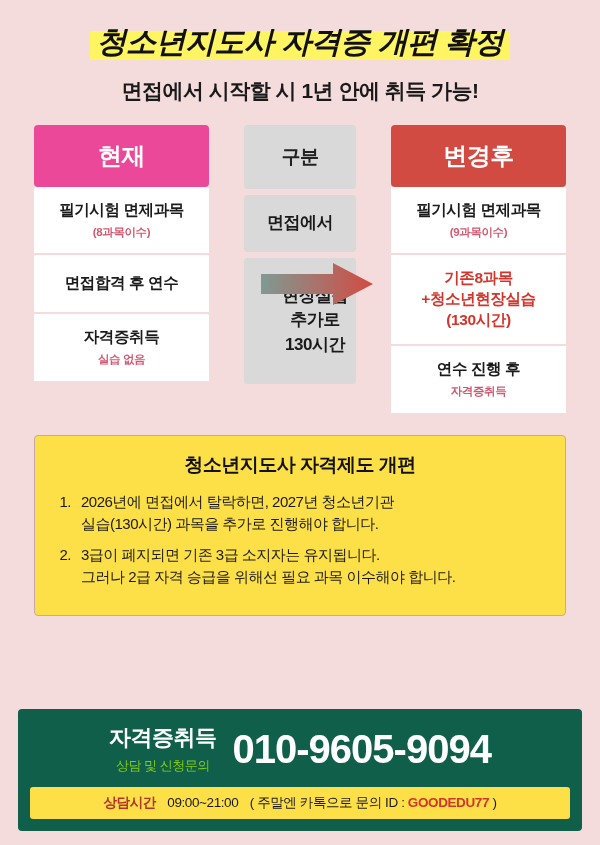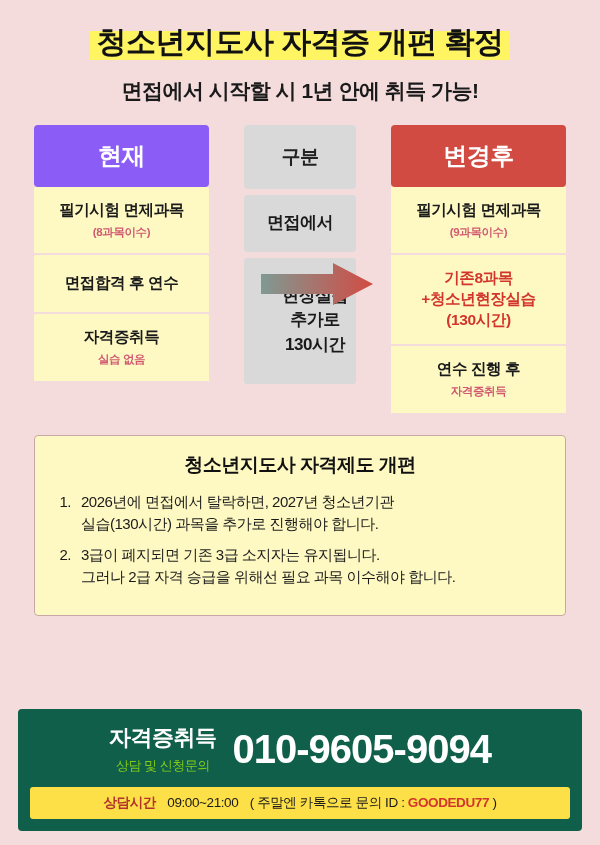--- a/index.html
+++ b/index.html
@@ -29,20 +29,21 @@
     text-align: center;
   }
   .title-main {
     display: inline-block;
     font-size: 30px;
     font-weight: bold;
     color: #111;
     background: linear-gradient(to bottom, rgba(255,255,255,0) 22%, #fff462 22%, #fff462 92%, rgba(255,255,255,0) 92%);
     padding: 0 6px;
     letter-spacing: -0.5px;
+    font-style: italic;
   }
   .title-sub {
     margin-top: 13px;
     font-size: 23px;
     font-weight: bold;
     color: #1a1a1a;
     letter-spacing: -0.5px;
   }
   .title-sub2 {
     margin-top: 14px;
@@ -71,32 +72,32 @@
   }
   .col-head {
     border-radius: 4px;
     text-align: center;
     font-size: 24px;
     font-weight: bold;
     color: #fff;
     padding: 15px 0;
     letter-spacing: -0.5px;
   }
-  .col-head.current { background: #8b5cf6; }
+  .col-head.current { background: #ec4899; }
   .col-head.after { background: #d24b43; }
   .col-head.gap {
     background: #d9d9d9;
     color: #222;
     font-size: 19px;
     padding: 19px 0;
     font-weight: bold;
   }
 
   .cell {
-    background: #fef9c3;
+    background: #ffffff;
     border-bottom: 2px solid #f4dcdc;
     text-align: center;
     padding: 13px 4px;
     font-size: 15.5px;
     font-weight: bold;
     color: #1a1a1a;
     letter-spacing: -0.4px;
     line-height: 1.35;
   }
   .cell:first-of-type { margin-top: 6px; }
@@ -133,21 +134,21 @@
     left: 243px;
     top: 138px;
     width: 112px;
     height: 42px;
     pointer-events: none;
   }
 
   
   .notice {
     margin: 20px 16px 0 16px;
-    background: #fef9c3;
+    background: #fde047;
     border: 1.5px solid #c9a7a7;
     border-radius: 4px;
     padding: 16px 18px 18px 18px;
   }
   .notice-title {
     text-align: center;
     font-size: 19px;
     font-weight: bold;
     color: #111;
     letter-spacing: -0.5px;

